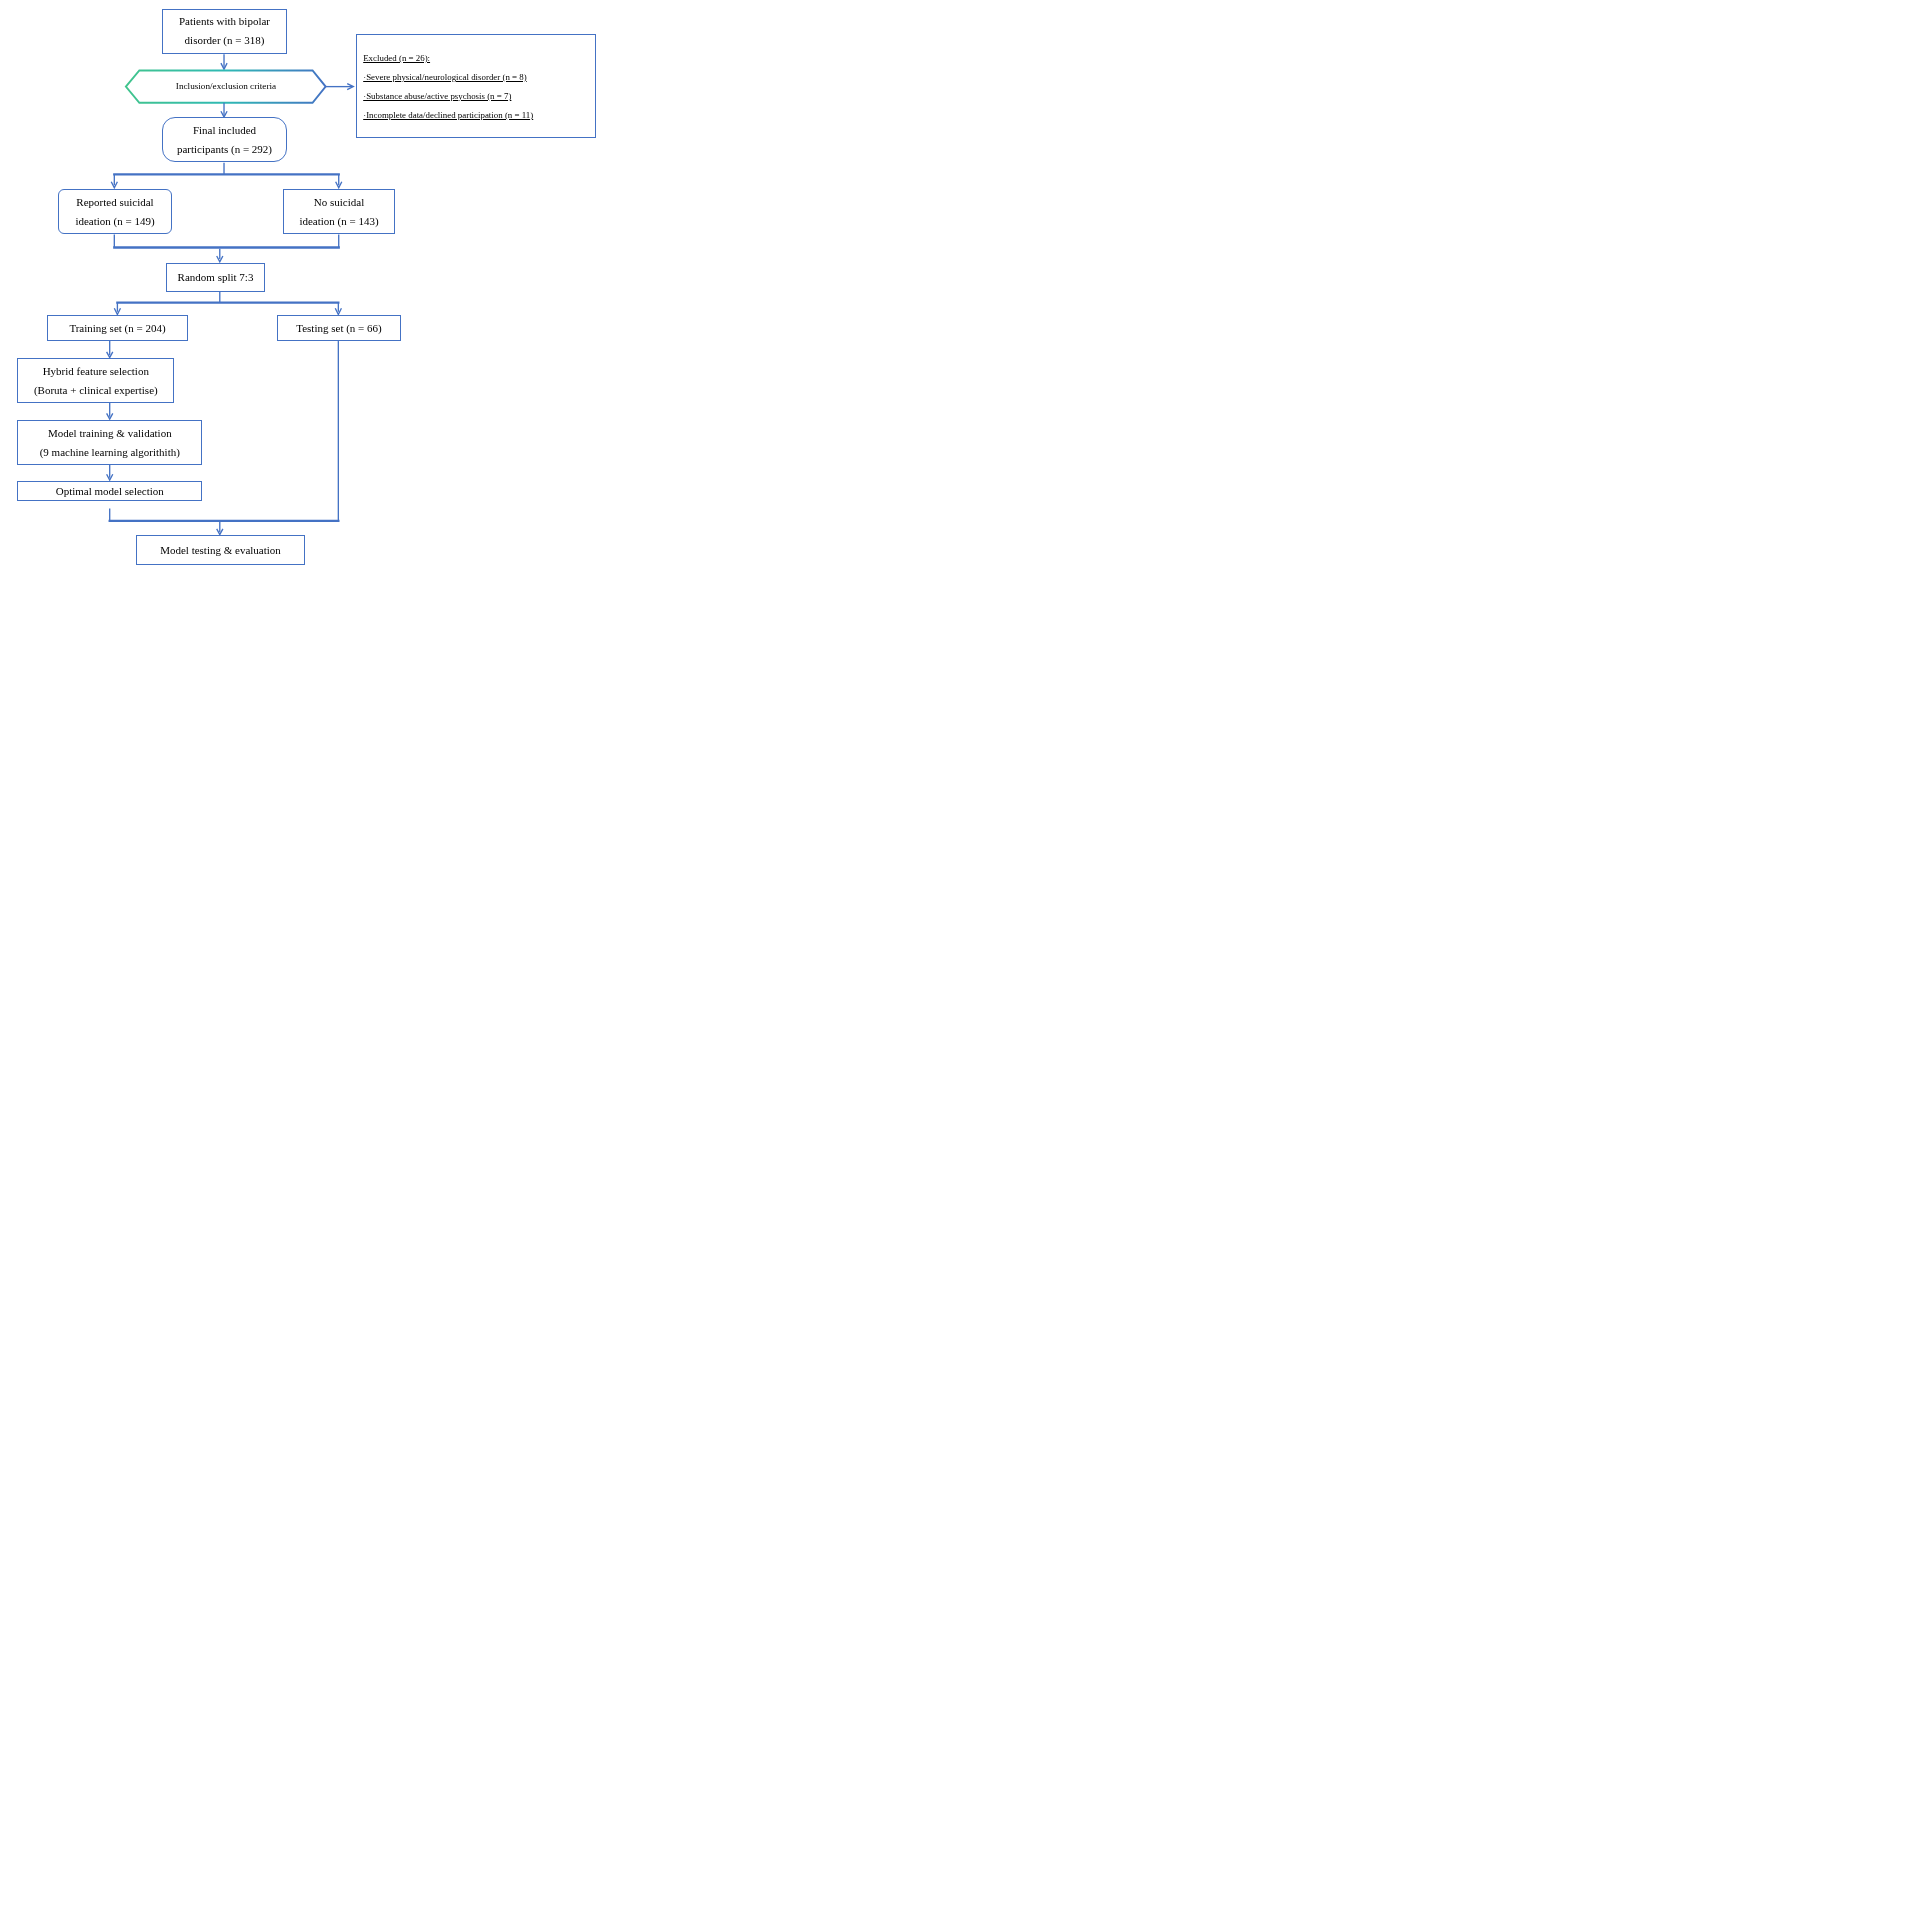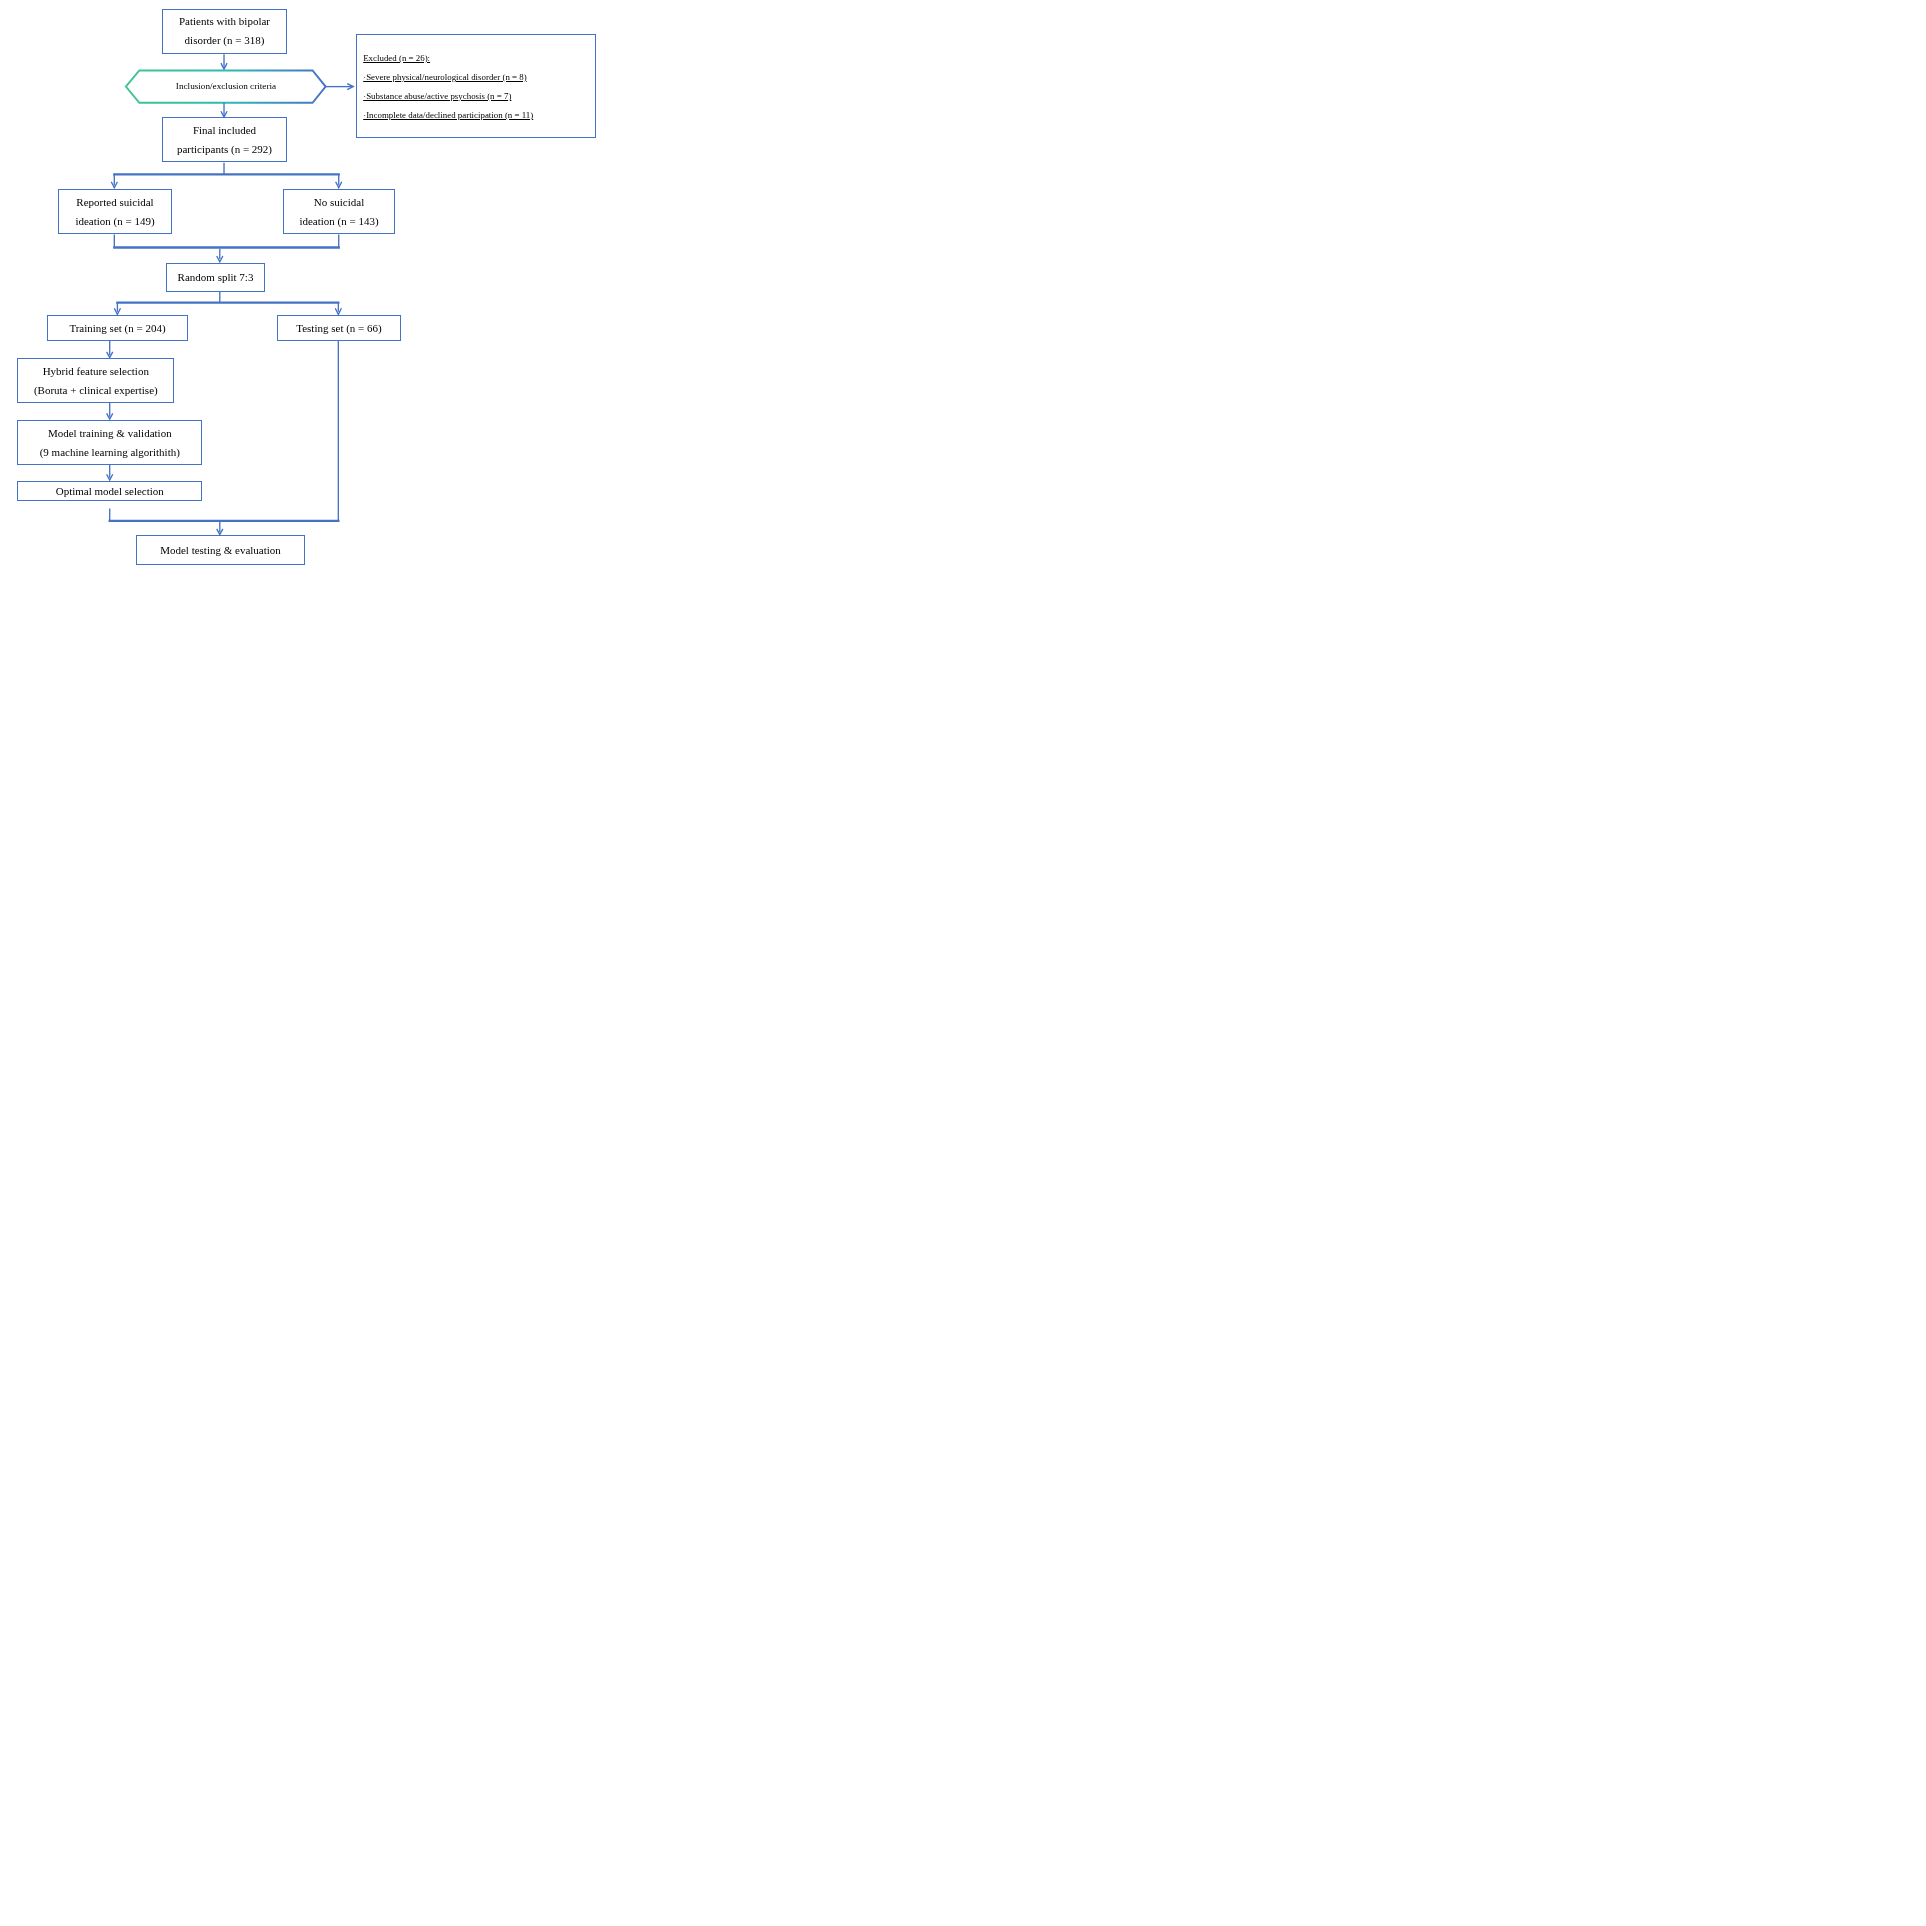--- a/index.html
+++ b/index.html
@@ -116,26 +116,26 @@
     <span>Inclusion/exclusion criteria</span>
   </div>
 
   <div class="note-box" style="left:356px;top:34px;width:240px;height:104px;">
     <div>Excluded (n = 26):</div>
     <div>·Severe physical/neurological disorder (n = 8)</div>
     <div>·Substance abuse/active psychosis (n = 7)</div>
     <div>·Incomplete data/declined participation (n = 11)</div>
   </div>
 
-  <div class="box" style="left:162px;top:117px;width:125px;height:45px;">
+  <div class="box" style="left:162px;top:117px;width:125px;height:45px;border-radius:13px;">
     <span>Final included</span>
     <span>participants (n = 292)</span>
   </div>
 
-  <div class="box" style="left:58px;top:189px;width:114px;height:45px;">
+  <div class="box" style="left:58px;top:189px;width:114px;height:45px;border-radius:6px;">
     <span>Reported suicidal</span>
     <span>ideation (n = 149)</span>
   </div>
 
   <div class="box" style="left:283px;top:189px;width:112px;height:45px;">
     <span>No suicidal</span>
     <span>ideation (n = 143)</span>
   </div>
 
   <div class="box" style="left:166px;top:263px;width:99px;height:29px;">

